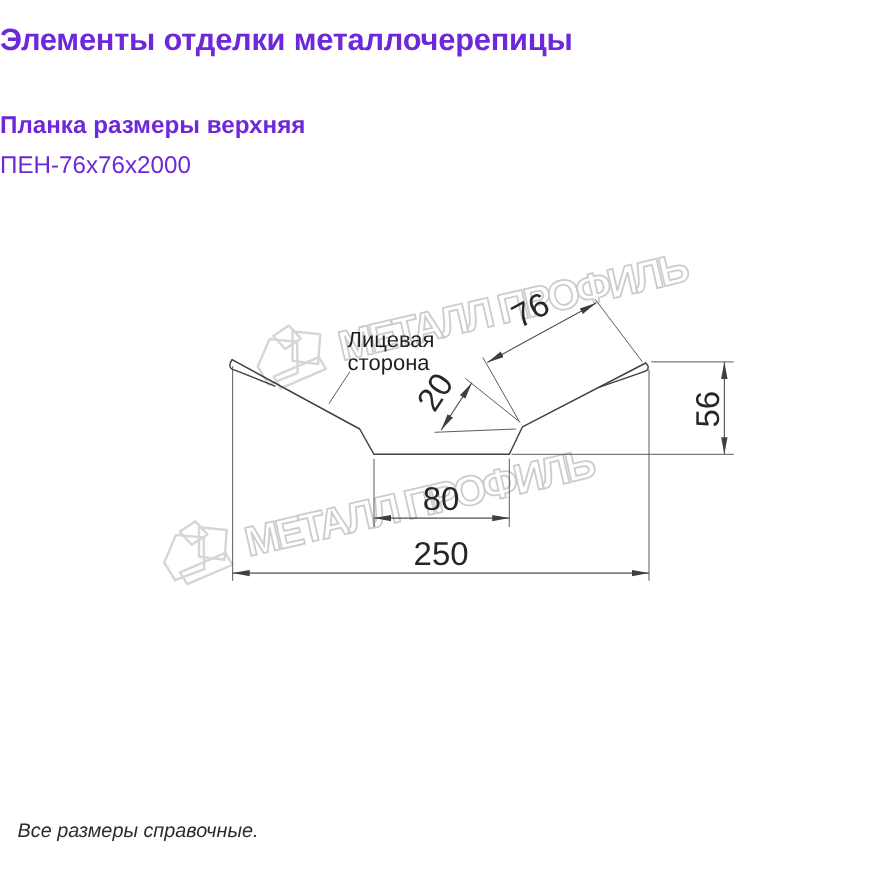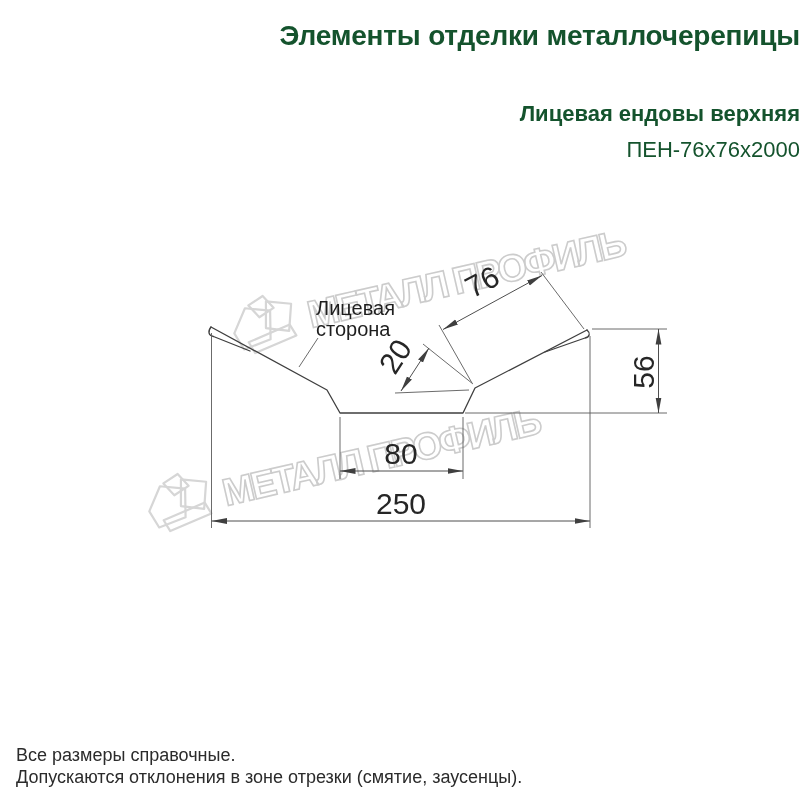--- a/index.html
+++ b/index.html
@@ -1,44 +1,44 @@
 <!DOCTYPE html>
 <html><head>
 <meta charset="utf-8">
 <style>
   html,body{margin:0;padding:0;}
   body{
     width:800px;height:800px;position:relative;background:#ffffff;
     font-family:"Liberation Sans",sans-serif;overflow:hidden;
   }
-  .hdr{position:absolute;left:0;width:800px;text-align:right;color:#14532d;}
+  .hdr{position:absolute;left:0;width:800px;text-align:left;color:#6d28d9;}
   #title{top:20px;font-size:28px;font-weight:bold;letter-spacing:-0.2px;}
   #subtitle{top:101px;font-size:22px;font-weight:bold;}
   #model{top:137px;font-size:22px;font-weight:normal;}
   #footer{
     position:absolute;left:16px;top:744px;font-size:18px;line-height:22px;
-    color:#2b2b2b;text-align:left;
+    color:#2b2b2b;text-align:left;font-style:italic;
   }
   svg{position:absolute;left:0;top:0;font-family:"Liberation Sans",sans-serif;}
   .pline{fill:none;stroke:#3f3f3f;stroke-width:1.3;stroke-linejoin:round;stroke-linecap:round;}
   .dline{fill:none;stroke:#4f4f4f;stroke-width:1;}
   .eline{fill:none;stroke:#5a5a5a;stroke-width:0.9;}
   .dtxt{fill:#262626;font-size:30px;}
   .ftxt{fill:#1e1e1e;font-size:20px;}
   .wm-text{
     font-size:38px;font-weight:bold;letter-spacing:-3px;
     fill:#ffffff;stroke:#cccccc;stroke-width:1.6;
   }
   .wm-shape{fill:none;stroke:#d6d6d6;stroke-width:2.2;stroke-linejoin:round;}
 </style>
 </head>
 <body>
 
 <div class="hdr" id="title">Элементы отделки металлочерепицы</div>
-<div class="hdr" id="subtitle">Лицевая ендовы верхняя</div>
+<div class="hdr" id="subtitle">Планка размеры верхняя</div>
 <div class="hdr" id="model">ПЕН-76х76х2000</div>
 
 <svg width="800" height="800" viewBox="0 0 800 800">
   <defs>
     <marker id="arr" viewBox="0 0 16 8" refX="15.5" refY="4" markerWidth="16" markerHeight="8" markerUnits="userSpaceOnUse" orient="auto-start-reverse">
       <path d="M15.5,4 L0,1.1 L0,6.9 Z" fill="#3f3f3f"></path>
     </marker>
   </defs>
 
   <g transform="translate(237,345) rotate(-13)">
@@ -104,14 +104,13 @@
   <g>
     <path class="eline" d="M211.5,333 L211.5,528"></path>
     <path class="eline" d="M590,336 L590,528"></path>
     <path class="dline" d="M211.5,521 L590,521" marker-start="url(#arr)" marker-end="url(#arr)"></path>
     <text class="dtxt" x="401" y="514" text-anchor="middle">250</text>
   </g>
 </svg>
 
 <div id="footer">
   <div>Все размеры справочные.</div>
-  <div>Допускаются отклонения в зоне отрезки (смятие, заусенцы).</div>
 </div>
 
 </body></html>

